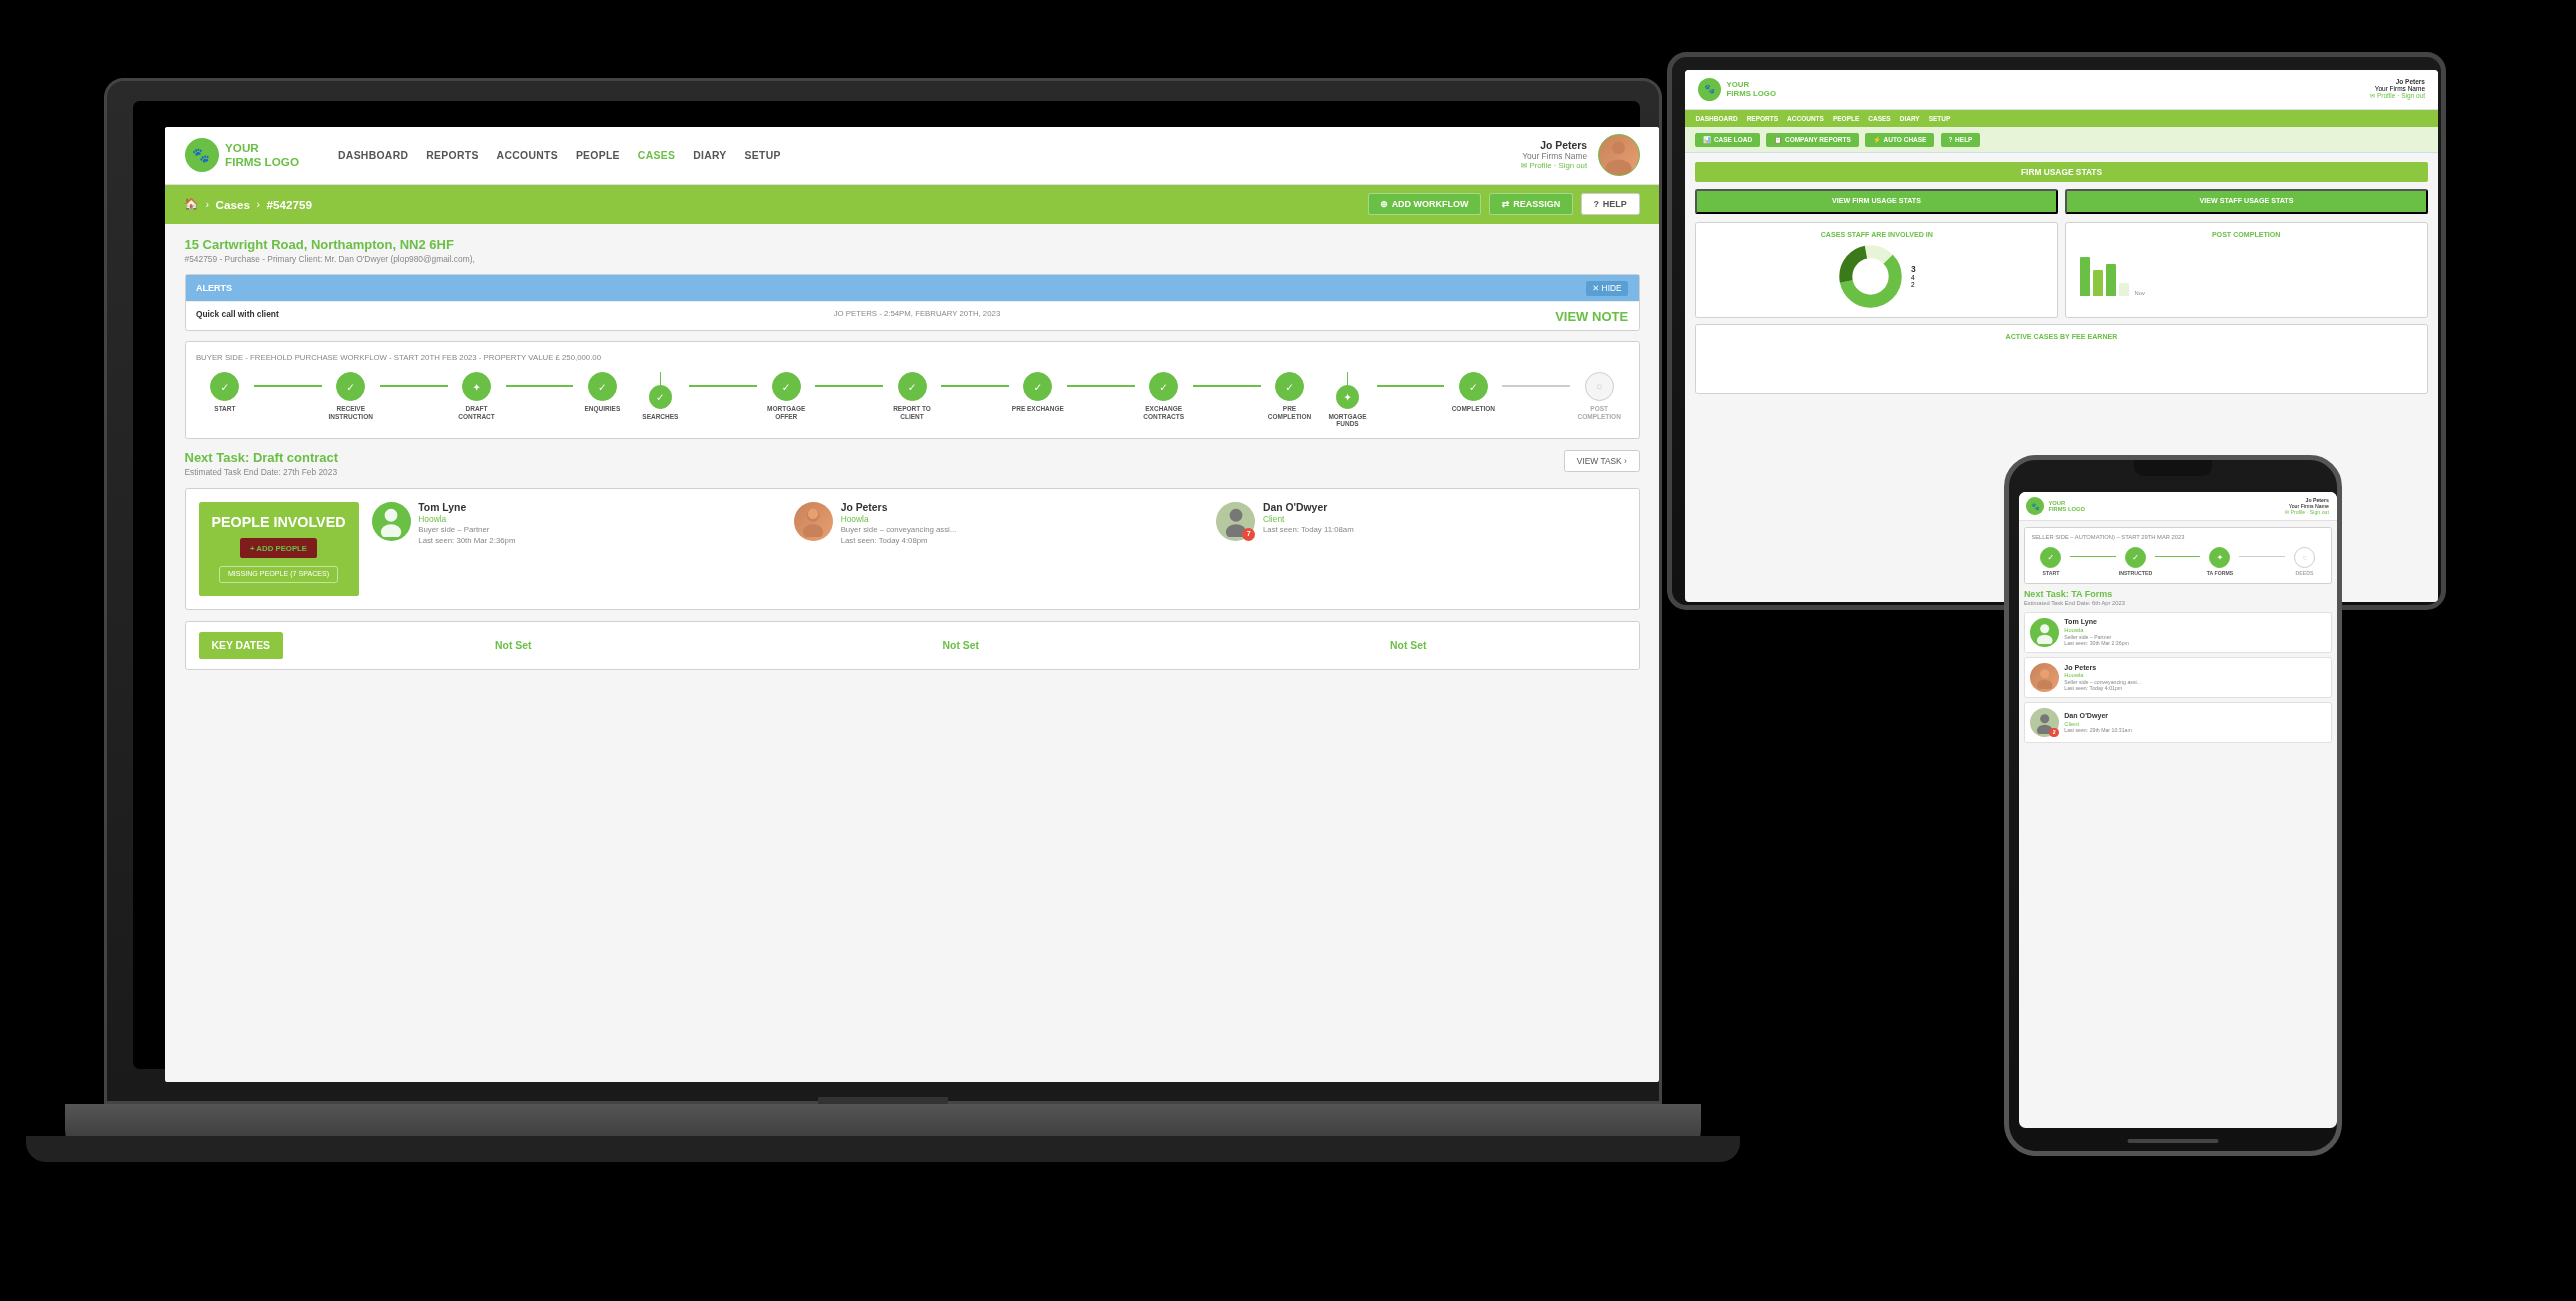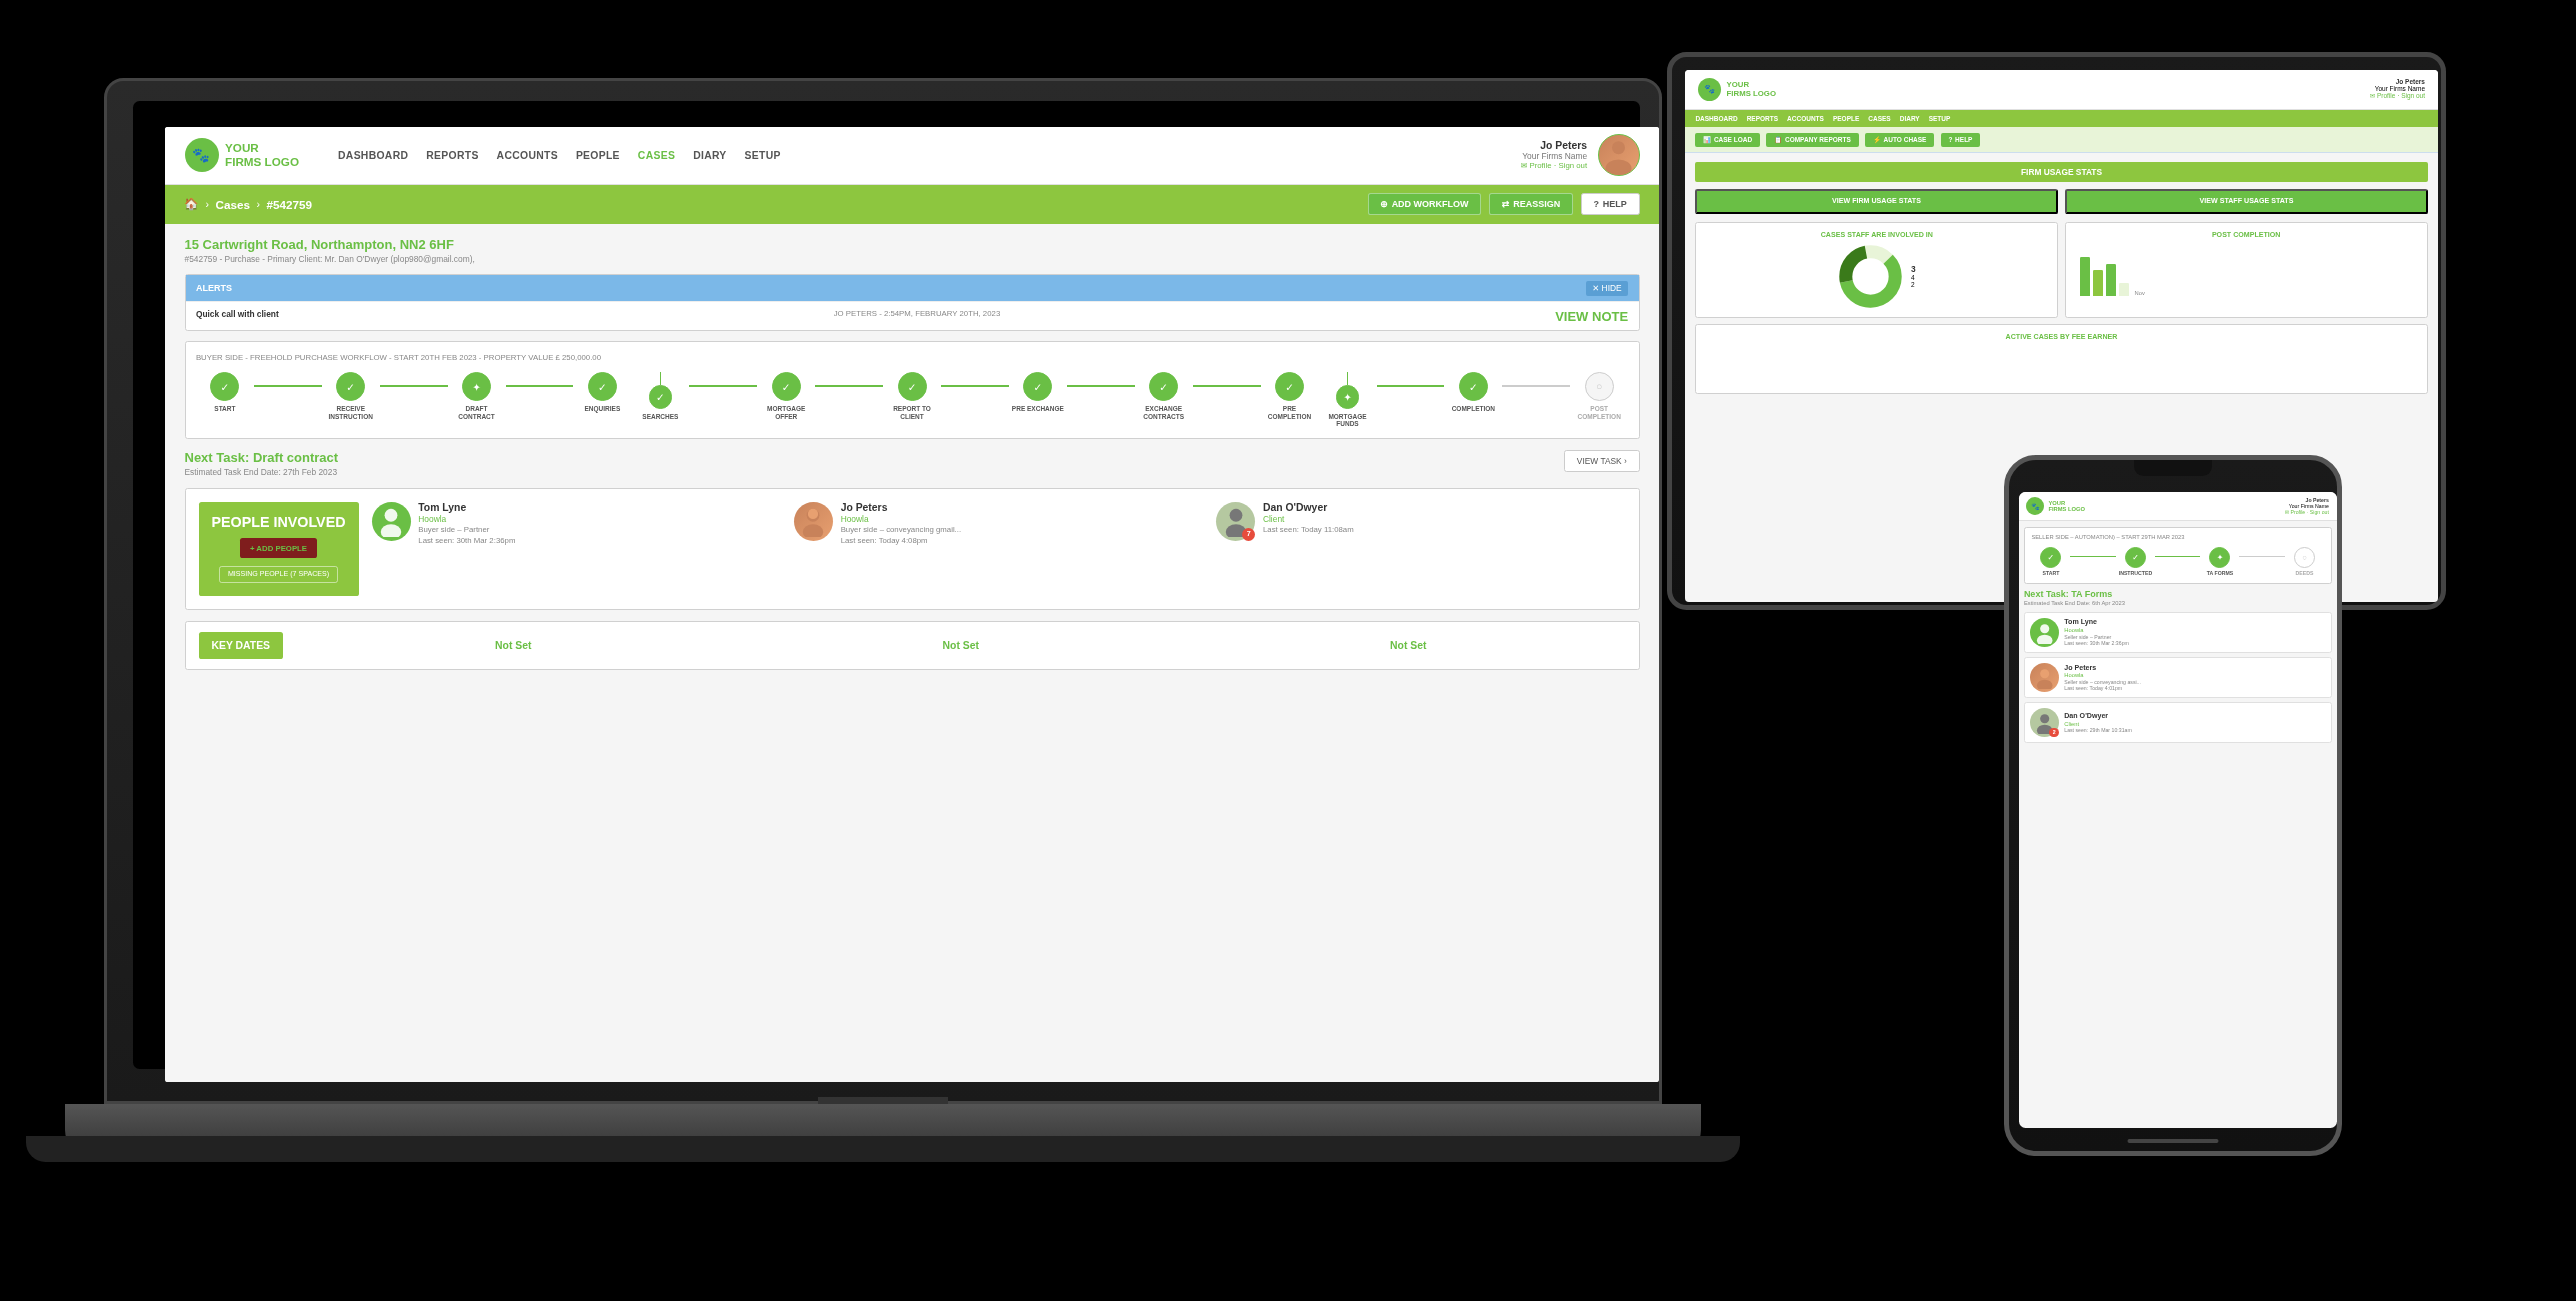--- a/index.html
+++ b/index.html
@@ -1055,21 +1055,21 @@
                 <div class="ls-person-avatar photo">
                   <svg width="32" height="32" viewBox="0 0 50 50">
                     <circle cx="25" cy="16" r="10" fill="#c8825a"></circle>
                     <ellipse cx="25" cy="42" rx="16" ry="12" fill="#c8825a"></ellipse>
                     <circle cx="25" cy="14" r="8" fill="#e8a070"></circle>
                   </svg>
                 </div>
                 <div class="ls-person-info">
                   <div class="ls-person-name">Jo Peters</div>
                   <div class="ls-person-company">Hoowla</div>
-                  <div class="ls-person-role">Buyer side – conveyancing gmail...</div>
+                  <div class="ls-person-role">Buyer side – conveyancing assi...</div>
                   <div class="ls-person-seen">Last seen: Today 4:08pm</div>
                 </div>
               </div>
 
               <div class="ls-person-card">
                 <div class="ls-person-badge ls-person-avatar" style="background:#b5c8a0;">
                   <svg width="32" height="32" viewBox="0 0 50 50">
                     <circle cx="25" cy="16" r="10" fill="#777"></circle>
                     <ellipse cx="25" cy="42" rx="16" ry="12" fill="#777"></ellipse>
                   </svg>

